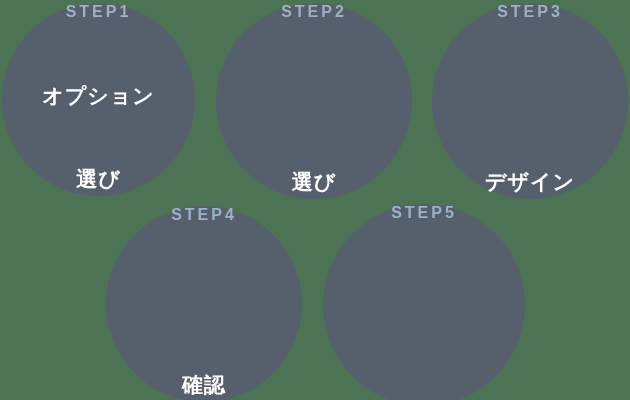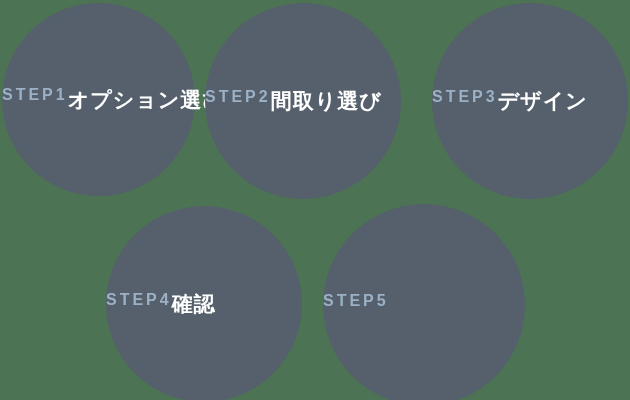--- a/index.html
+++ b/index.html
@@ -12,27 +12,27 @@
     height: 400px;
     overflow: hidden;
     background: var(--bg, #4c7353);
     font-family: "Liberation Sans", "DejaVu Sans", sans-serif;
   }
   .circle {
     position: absolute;
     border-radius: 50%;
     background: var(--circle, #55606c);
     display: flex;
-    flex-direction: row;
+    flex-direction: column;
     align-items: center;
-    justify-content: flex-start;
+    justify-content: space-between;
     text-align: center;
   }
   .c1 { left: 2px;   top: 3px;   width: 193px; height: 193px; }
-  .c2 { left: 205px; top: 3px;   width: 196px; height: 196px; }
+  .c2 { left: 216px; top: 3px;   width: 196px; height: 196px; }
   .c3 { left: 432px; top: 3px;   width: 196px; height: 196px; }
   .c4 { left: 106px; top: 206px; width: 196px; height: 196px; }
   .c5 { left: 323px; top: 204px; width: 202px; height: 202px; }
   .step-label {
     display: block;
     color: var(--label, #9cb1c6);
     font-weight: bold;
     font-size: 16px;
     letter-spacing: 3px;
     margin-bottom: 9px;
@@ -53,21 +53,20 @@
 <div class="canvas" style="--bg: #4c7353; --circle: #55606c; --label: #9cb1c6; --text: #ffffff;">
 
   <div class="circle c1">
     <span class="step-label">STEP1</span>
     <span class="line">オプション</span>
     <span class="line">選び</span>
   </div>
 
   <div class="circle c2">
     <span class="step-label">STEP2</span>
-    <span class="line">間取り</span>
     <span class="line">選び</span>
   </div>
 
   <div class="circle c3">
     <span class="step-label">STEP3</span>
     <span class="line">デザイン</span>
   </div>
 
   <div class="circle c4">
     <span class="step-label">STEP4</span>

